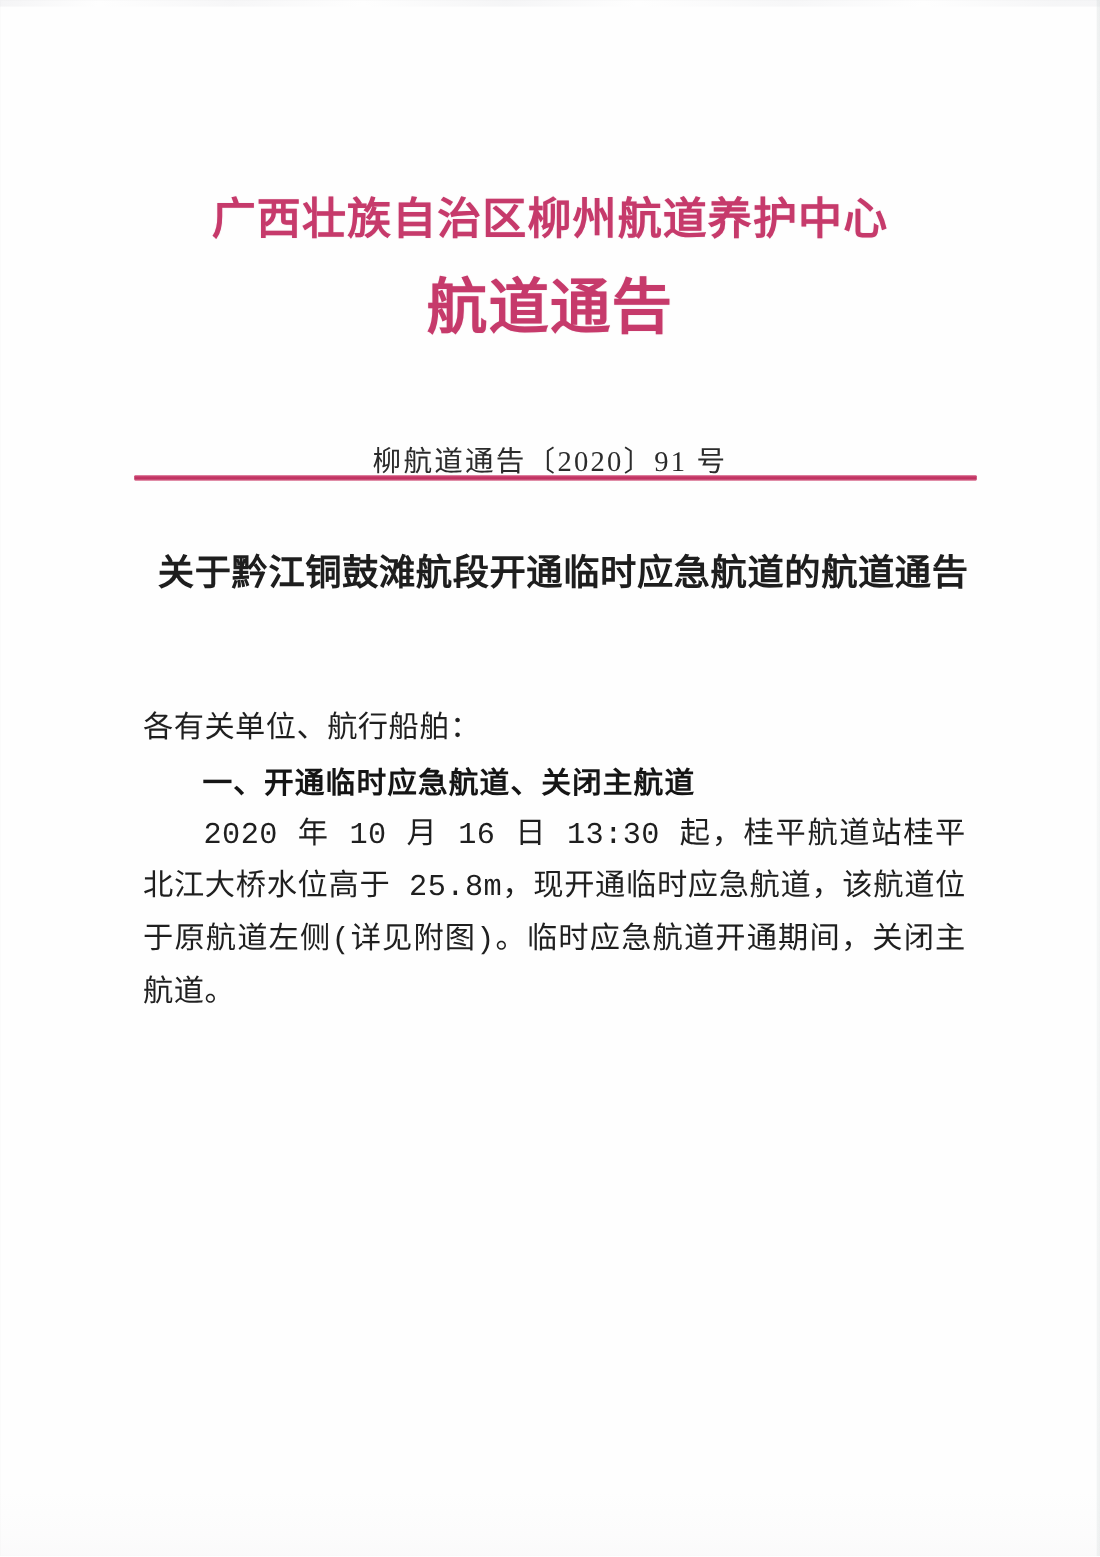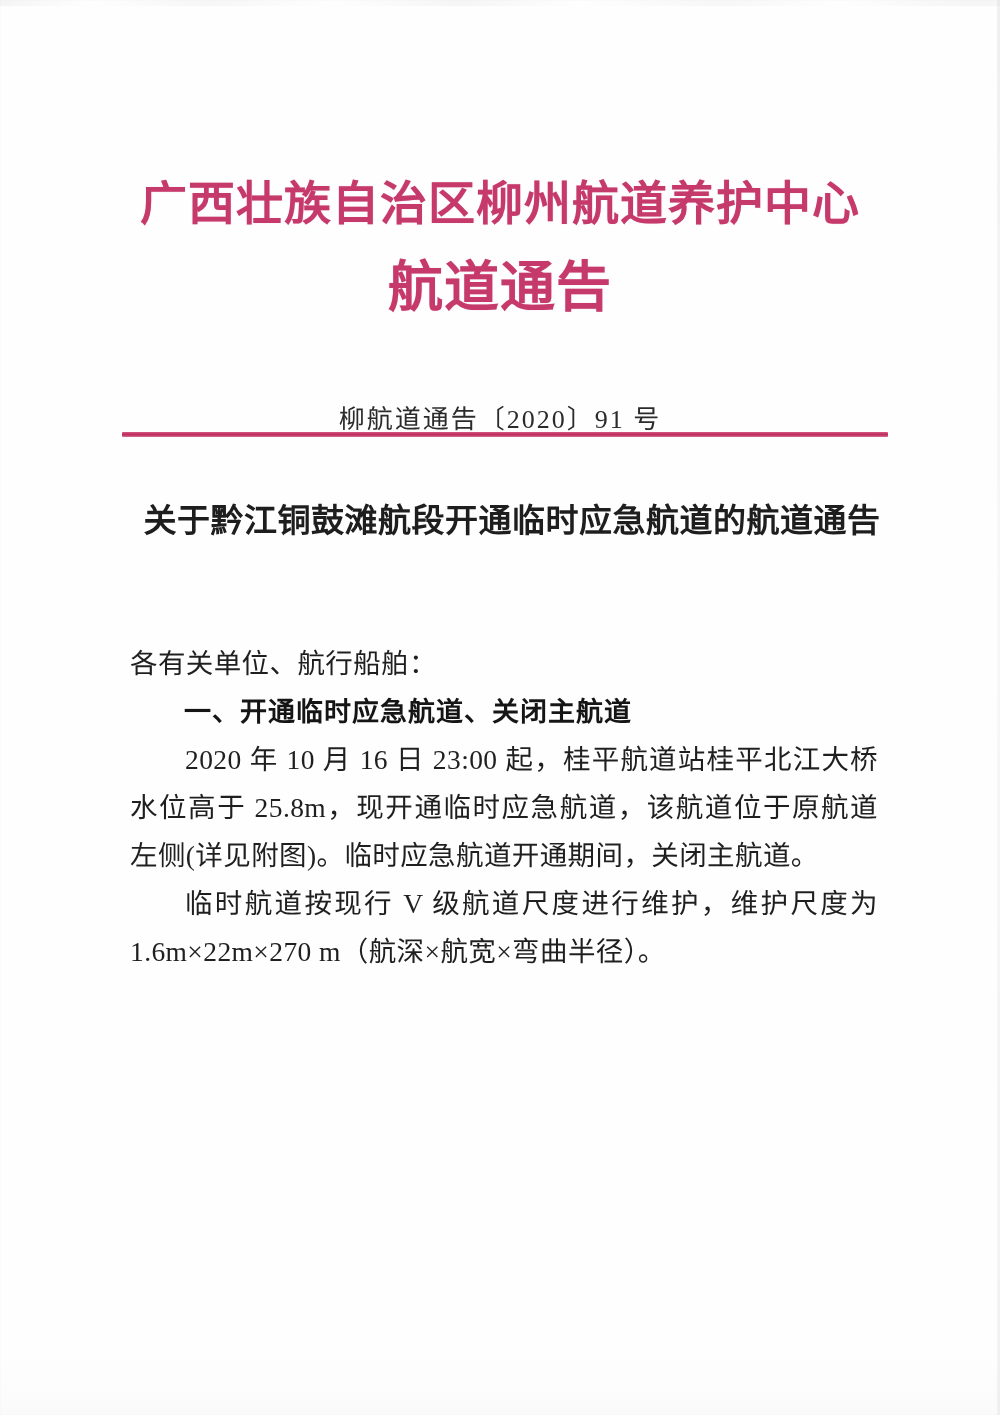--- a/index.html
+++ b/index.html
@@ -68,21 +68,21 @@
   }
   .masthead-line {
     font-family: "DejaVu Serif", "Liberation Serif", serif;
     font-weight: 700;
     color: #c63a6b;
     letter-spacing: 1px;
     line-height: 1.18;
     text-shadow: 0 0 1px rgba(198,58,107,0.35);
   }
   .masthead-line-1 {
-    font-size: 47px;
+    font-size: 40px;
   }
   .masthead-line-2 {
     font-size: 55px;
     margin-top: 24px;
   }
 
   
   .doc-number {
     position: absolute;
     top: 398px;
@@ -125,21 +125,21 @@
   .body-block {
     position: absolute;
     top: 640px;
     left: 130px;
     width: 748px;
   }
 
   .salutation,
   .para,
   .section-head {
-    font-family: Liberation Serif, serif;
+    font-family: Liberation Mono, monospace;
     color: #1f1f1f;
     font-size: 27.5px;
     line-height: 48px;
     letter-spacing: 0.4px;
     text-align: justify;
     text-justify: inter-character;
   }
 
   .salutation {
     margin: 0 0 0 0;
@@ -181,20 +181,19 @@
 
   <div class="doc-title">关于黔江铜鼓滩航段开通临时应急航道的航道通告</div>
 
   <div class="body-block">
 
     <p class="salutation">各有关单位、航行船舶：</p>
 
 
     <h2 class="section-head">一、开通临时应急航道、关闭主航道</h2>
 
-    <p class="para">2020 年 10 月 16 日 23:00 起，桂平航道站桂平北江大桥水位高于 25.8m，现开通临时应急航道，该航道位于原航道左侧(详见附图)。临时应急航道开通期间，关闭主航道。</p>
+    <p class="para">2020 年 10 月 16 日 13:30 起，桂平航道站桂平北江大桥水位高于 25.8m，现开通临时应急航道，该航道位于原航道左侧(详见附图)。临时应急航道开通期间，关闭主航道。</p>
 
 
-    <p class="para">临时航道按现行 V 级航道尺度进行维护，维护尺度为 1.6m×22m×270 m（航深×航宽×弯曲半径）。</p>
 
   </div>
 
 </div>
 
 </body></html>

